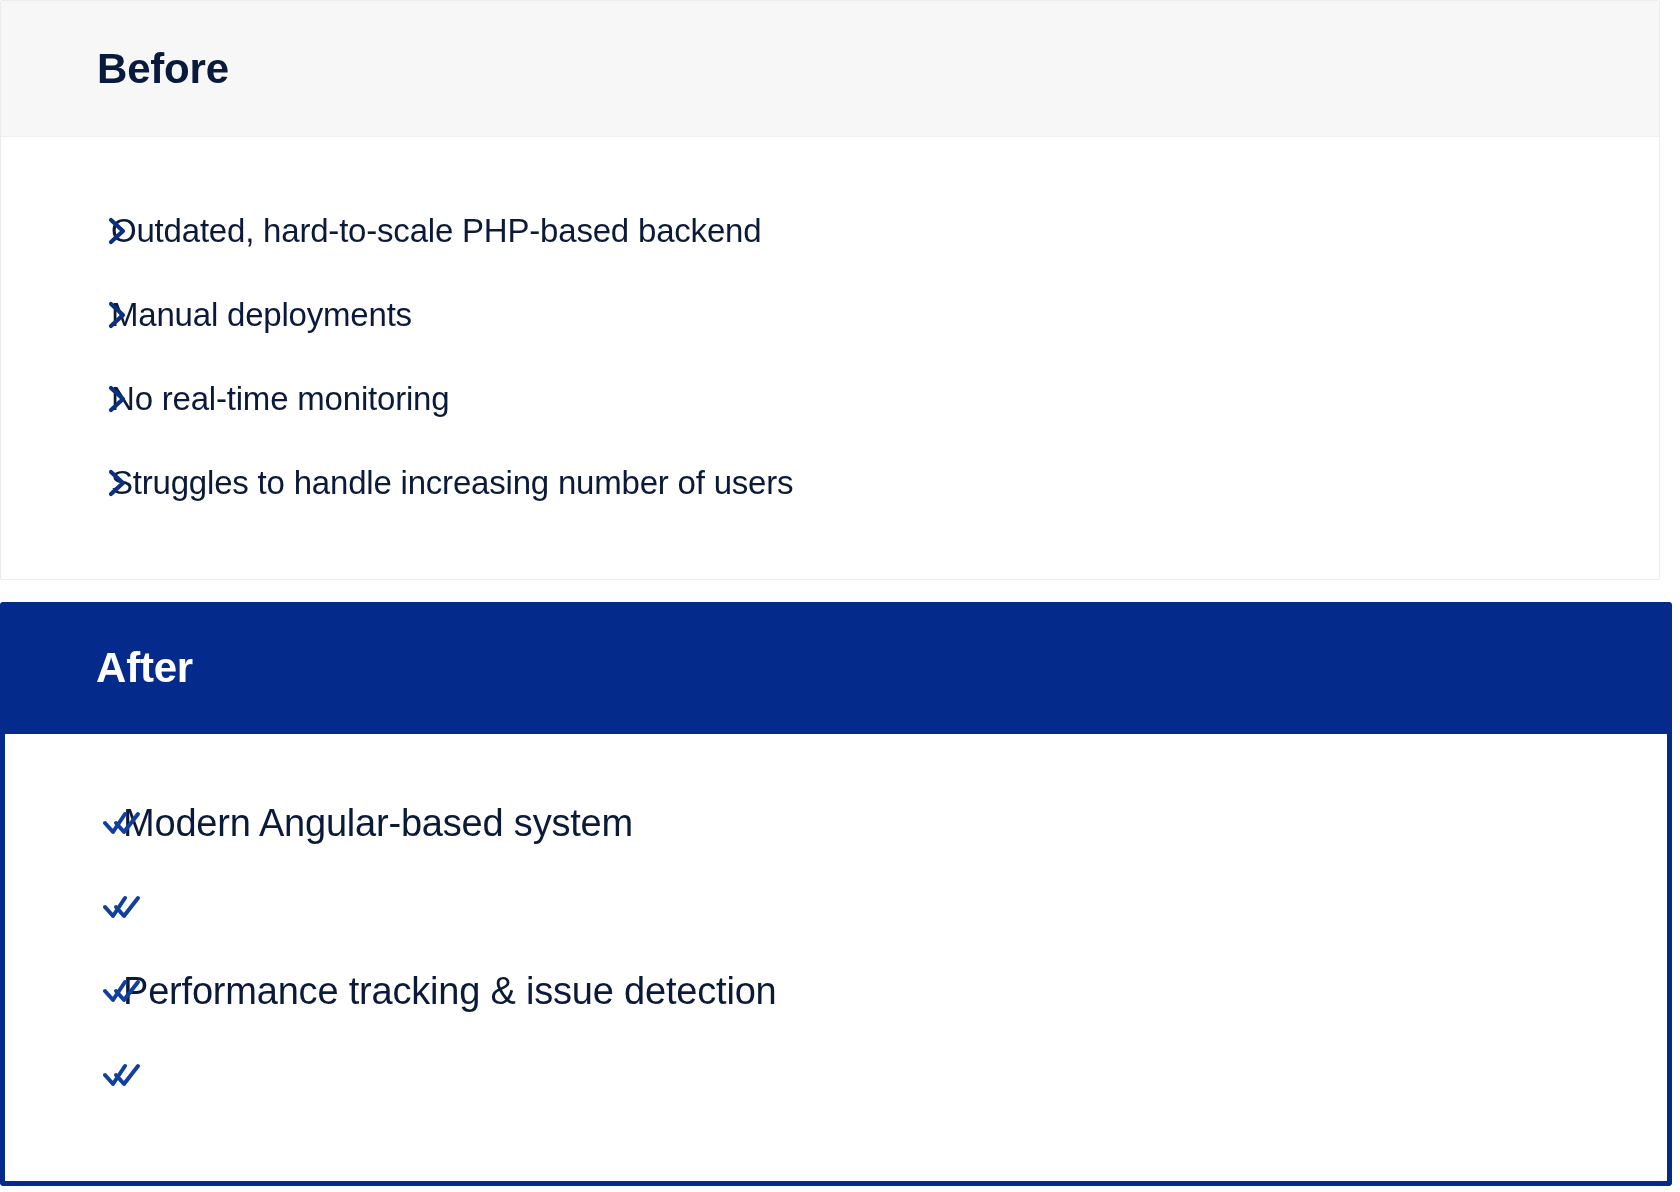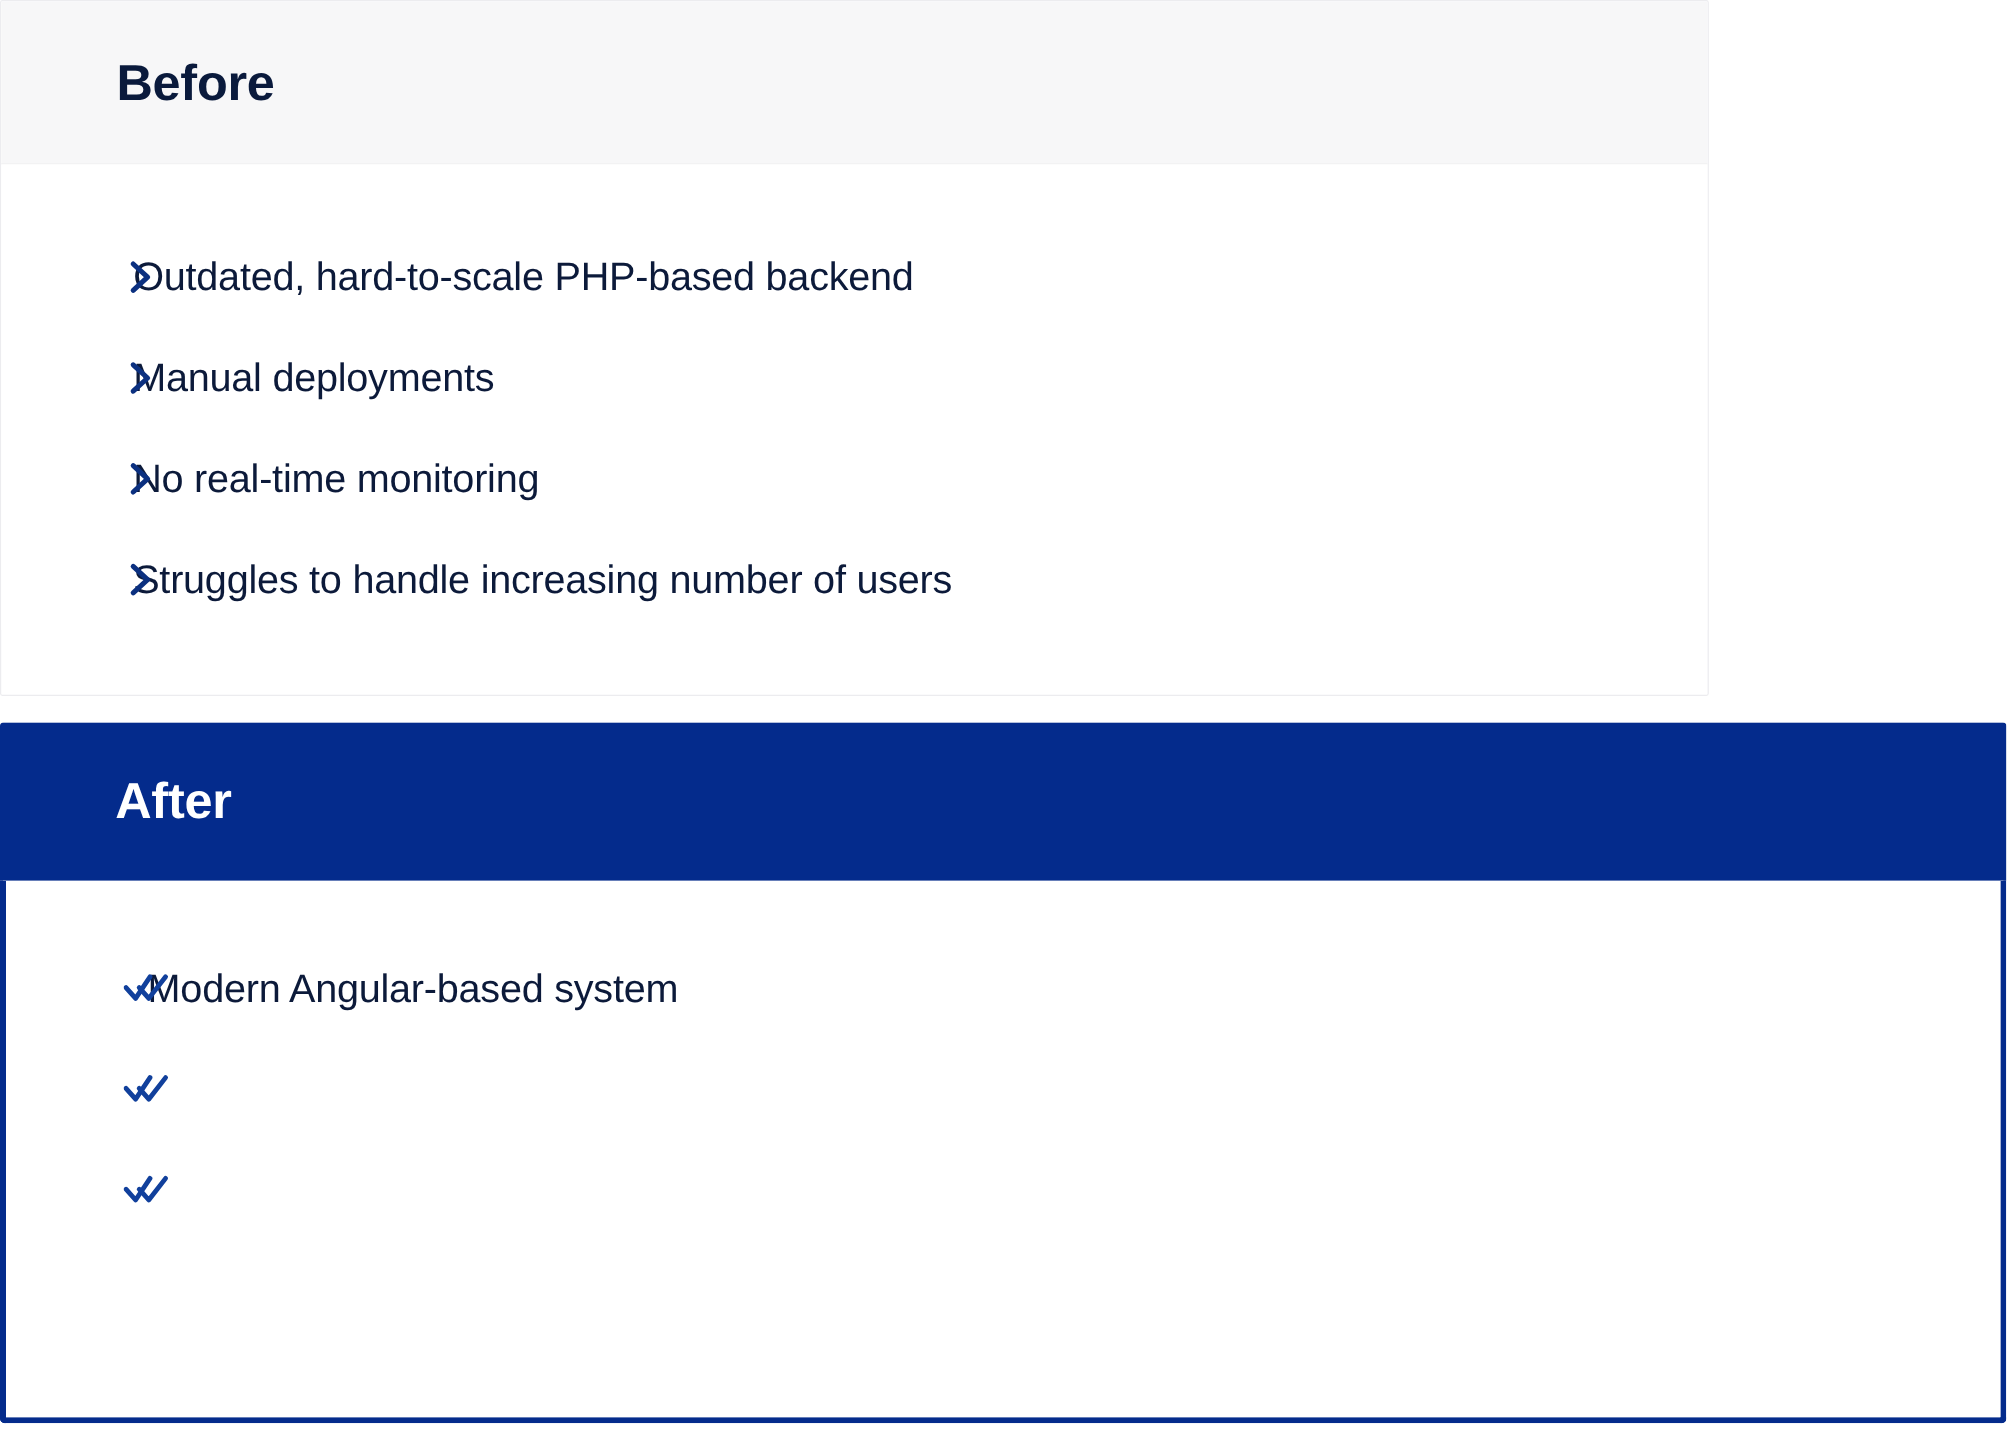--- a/index.html
+++ b/index.html
@@ -18,21 +18,21 @@
     height: 1192px;
     background: #ffffff;
     overflow: hidden;
   }
 
   
   .before-card {
     position: absolute;
     left: 0;
     top: 0;
-    width: 1424px;
+    width: 1660px;
     height: 580px;
     background: #ffffff;
     border: 1px solid #ececef;
     border-left: 1px solid #ececef;
     border-radius: 2px;
     overflow: hidden;
     text-align: right;
   }
 
   .before-header {
@@ -135,21 +135,21 @@
 
   .dblcheck-icon {
     position: absolute;
     left: 98px;
     width: 38px;
     height: 26px;
     display: block;
   }
 
   .after-text {
-    font-size: 33px;
+    font-size: 38px;
     color: #0c1a3a;
     line-height: 1.2;
     letter-spacing: -0.2px;
   }
 </style>
 </head>
 <body>
 
 <div class="page">
 
@@ -219,20 +219,29 @@
 
         <li>
           <span class="dblcheck-icon">
             <svg viewBox="0 0 38 26" width="38" height="26" xmlns="http://www.w3.org/2000/svg">
               <path d="M2 12 L10 21 L22 3" fill="none" stroke="#11409C" stroke-width="4" stroke-linecap="round" stroke-linejoin="round"></path>
               <path d="M13 12 L21 21 L35 3" fill="none" stroke="#11409C" stroke-width="4" stroke-linecap="round" stroke-linejoin="round"></path>
             </svg>
           </span>
         </li>
 
+        <li>
+          <span class="dblcheck-icon">
+            <svg viewBox="0 0 38 26" width="38" height="26" xmlns="http://www.w3.org/2000/svg">
+              <path d="M2 12 L10 21 L22 3" fill="none" stroke="#11409C" stroke-width="4" stroke-linecap="round" stroke-linejoin="round"></path>
+              <path d="M13 12 L21 21 L35 3" fill="none" stroke="#11409C" stroke-width="4" stroke-linecap="round" stroke-linejoin="round"></path>
+            </svg>
+          </span>
+          <span class="after-text">Performance tracking &amp; issue detection</span>
+        </li>
 
         <li>
           <span class="dblcheck-icon">
             <svg viewBox="0 0 38 26" width="38" height="26" xmlns="http://www.w3.org/2000/svg">
               <path d="M2 12 L10 21 L22 3" fill="none" stroke="#11409C" stroke-width="4" stroke-linecap="round" stroke-linejoin="round"></path>
               <path d="M13 12 L21 21 L35 3" fill="none" stroke="#11409C" stroke-width="4" stroke-linecap="round" stroke-linejoin="round"></path>
             </svg>
           </span>
         </li>
 

